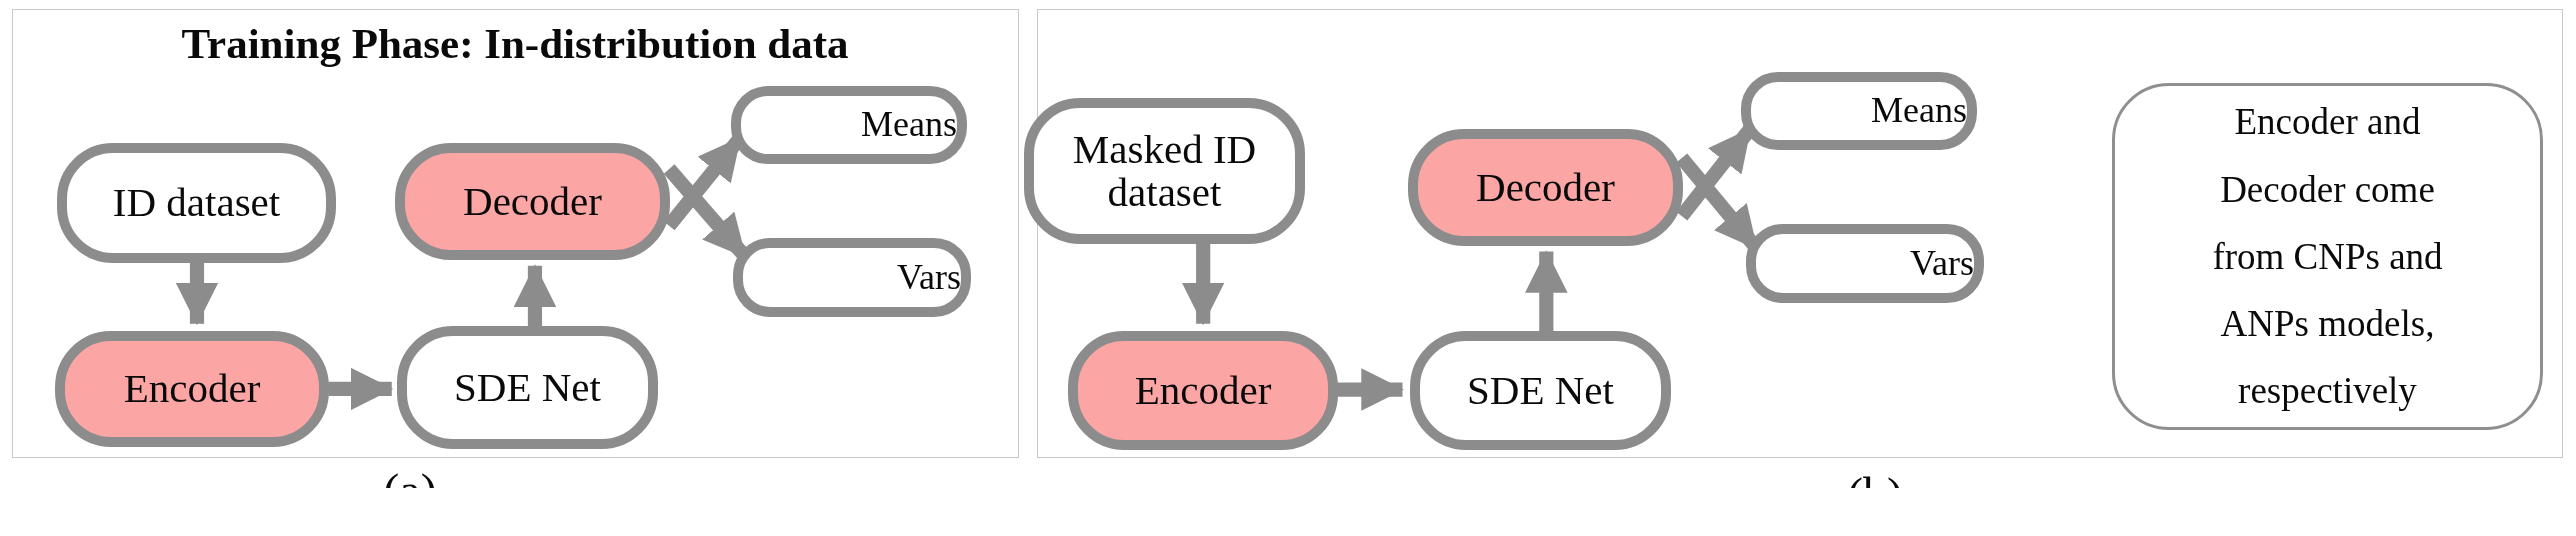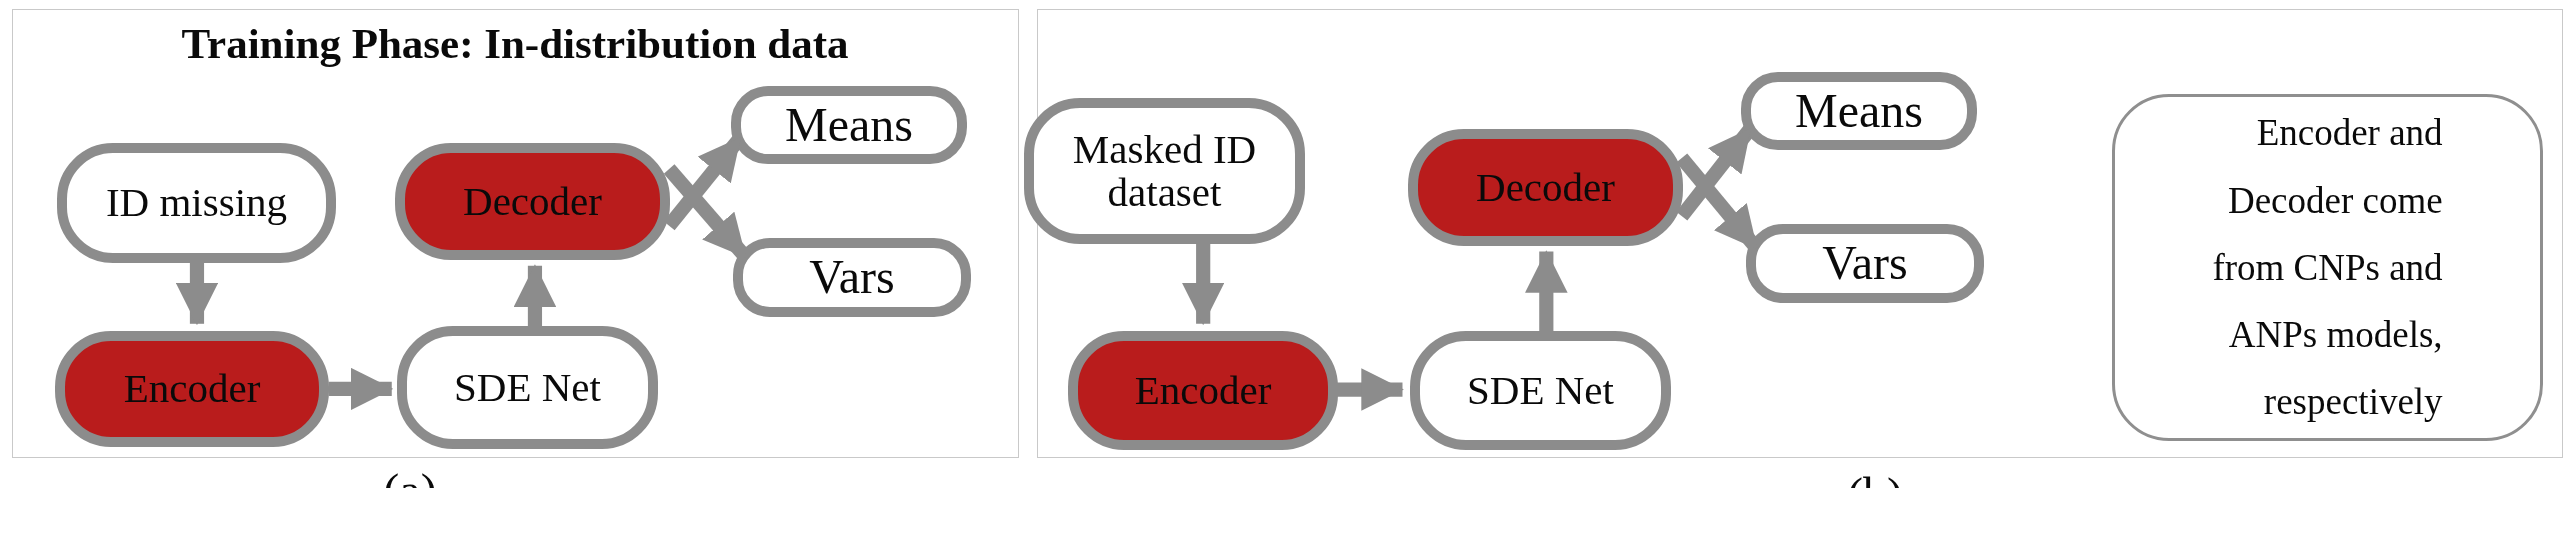--- a/index.html
+++ b/index.html
@@ -4,39 +4,39 @@
 <style>
   html,body{margin:0;padding:0;background:#ffffff;}
   #stage{position:relative;width:2576px;height:488px;background:#ffffff;overflow:hidden;
          font-family:"Liberation Serif", serif;color:#0a0a0a;}
   .panel{position:absolute;border:1.9px solid #c9c9c9;background:#ffffff;box-sizing:border-box;}
   .ptitle{position:absolute;text-align:center;font-weight:bold;font-size:43px;letter-spacing:0px;
           font-family:"Liberation Serif", serif;white-space:nowrap;}
   .node{position:absolute;box-sizing:border-box;border:10.3px solid #8c8c8c;border-radius:56px;
         background:#ffffff;display:flex;align-items:center;justify-content:center;
         font-size:41px;text-align:center;line-height:1.05;}
-  .node.shaded{background:#b91c1c;}
-  .node.small{border-radius:37px;font-size:48px;}
+  .node.shaded{background:#fca5a5;}
+  .node.small{border-radius:37px;font-size:36px;justify-content:flex-end;}
   .pre{white-space:pre-line;}
   .caption{position:absolute;width:142px;text-align:center;font-size:48px;}
   .note{position:absolute;box-sizing:border-box;border:3.2px solid #8f8f8f;border-radius:57px;
         background:#ffffff;display:flex;align-items:center;justify-content:center;
         font-size:37px;line-height:1.82;text-align:center;}
   svg.arrows{position:absolute;left:0;top:0;pointer-events:none;}
 </style>
 </head>
 <body>
 
 <div id="stage">
 
   <div class="panel" style="left:11.6px;top:9px;width:1007px;height:449px;"></div>
   <div class="ptitle" style="left:11.6px;top:19.4px;width:1007px;">Training Phase: In-distribution data</div>
 
   <div class="node" style="left:57px;top:143px;width:279px;height:120px;">
-    <span>ID missing</span>
+    <span>ID dataset</span>
   </div>
   <div class="node shaded" style="left:55px;top:331px;width:274px;height:116px;">
     <span>Encoder</span>
   </div>
   <div class="node shaded" style="left:395px;top:143px;width:275px;height:117px;">
     <span>Decoder</span>
   </div>
   <div class="node" style="left:397px;top:326px;width:261px;height:123px;">
     <span>SDE Net</span>
   </div>
@@ -64,21 +64,21 @@
   <div class="node" style="left:1410px;top:331px;width:261px;height:119px;">
     <span>SDE Net</span>
   </div>
   <div class="node small" style="left:1741px;top:72px;width:236px;height:78px;">
     <span>Means</span>
   </div>
   <div class="node small" style="left:1746px;top:224px;width:238px;height:79px;">
     <span>Vars</span>
   </div>
 
-  <div class="note" style="left:2112px;top:94px;width:431px;height:347px;text-align:right;">
+  <div class="note" style="left:2112px;top:83px;width:431px;height:347px;">
     <span class="pre">Encoder and
 Decoder come
 from CNPs and
 ANPs models,
 respectively</span>
   </div>
 
   <div class="caption" style="left:1804px;top:467px;">(b)</div>
 
   <svg class="arrows" width="2576" height="536" viewBox="0 0 3991 831">

